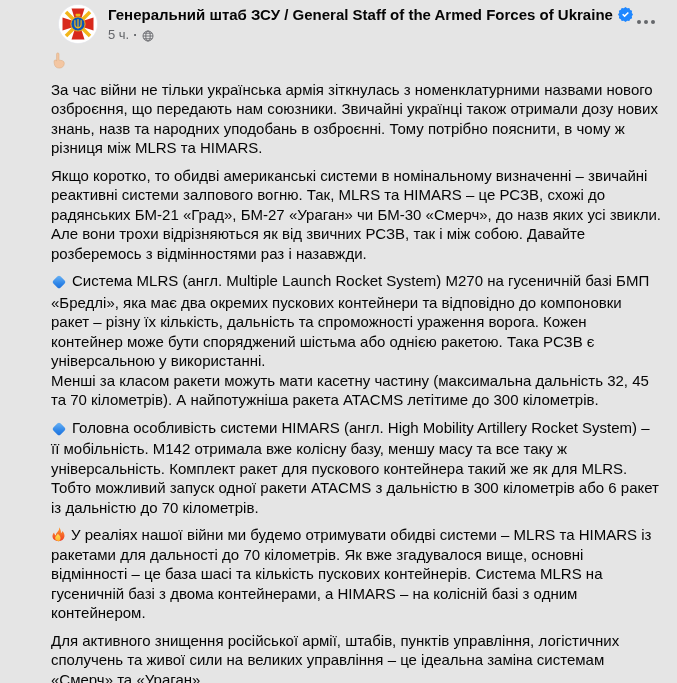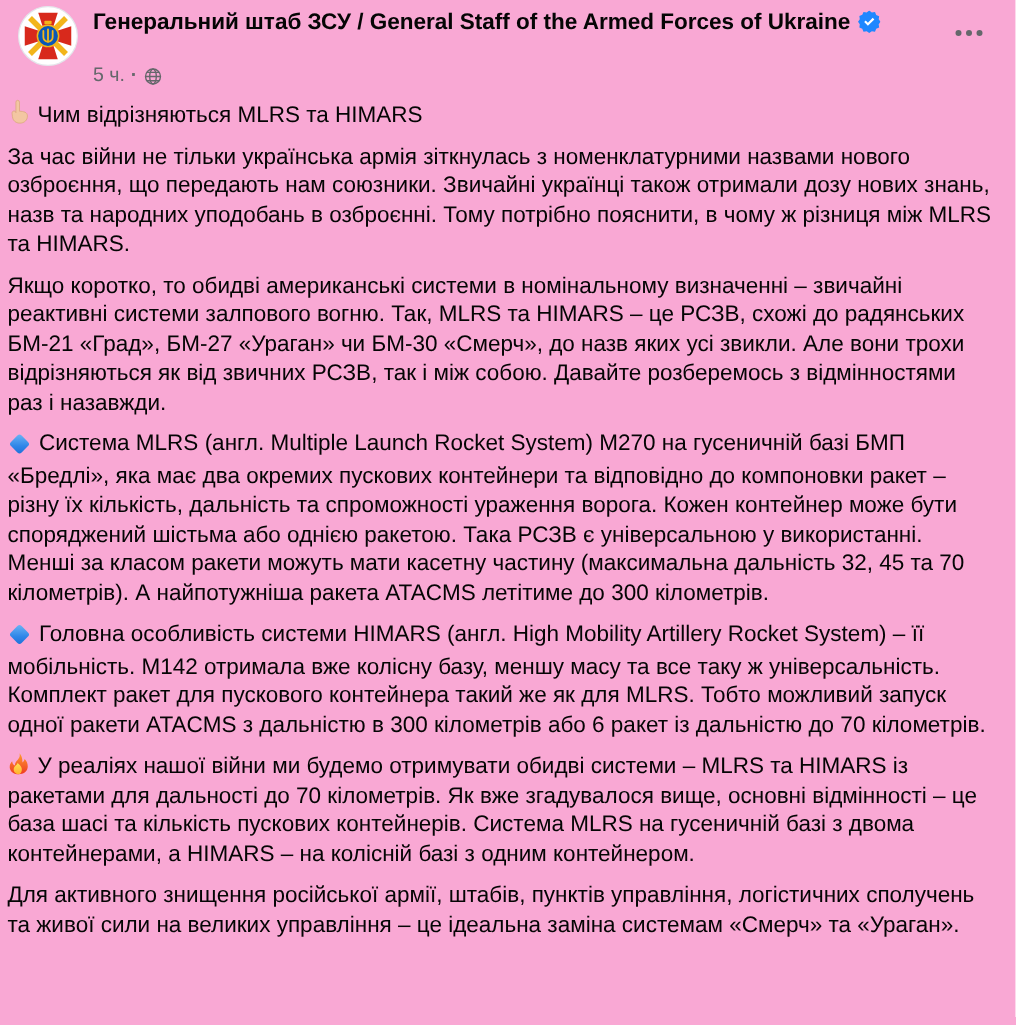--- a/index.html
+++ b/index.html
@@ -1,29 +1,29 @@
 <!DOCTYPE html>
 <html><head>
 <meta charset="utf-8">
 <style>
   html,body{margin:0;padding:0;background:#ffffff;}
   .post{
-    width:677px;height:683px;box-sizing:border-box;background:#f9a8d4;
+    width:677px;height:683px;box-sizing:border-box;background:#e5e5e5;
     font-family:"Liberation Sans","DejaVu Sans",sans-serif;color:#050505;
-    overflow:hidden;position:relative;
+    overflow:hidden;position:relative;padding-left:46px;
   }
   
   .header{display:flex;align-items:flex-start;padding:4px 16px 2px 12px;position:relative;}
   .avatar{width:40px;height:40px;border-radius:50%;flex:0 0 40px;cursor:pointer;}
   .avatar svg{display:block;}
   .hinfo{margin-left:10px;flex:1;min-width:0;padding-top:1px;}
   .title-row{display:flex;align-items:center;gap:5px;}
   .page-name{font-size:15px;font-weight:700;line-height:19px;color:#050505;cursor:pointer;}
   .verified{display:inline-flex;flex:0 0 auto;}
-  .meta{display:flex;align-items:center;gap:4px;font-size:13px;color:#65676B;margin-top:18px;line-height:16px;}
+  .meta{display:flex;align-items:center;gap:4px;font-size:13px;color:#65676B;margin-top:3px;line-height:16px;}
   .meta .sep{font-weight:700;}
   .more{position:absolute;top:14px;right:20px;display:flex;gap:3px;align-items:center;
         padding:6px 2px;cursor:pointer;}
   .more i{width:4px;height:4px;border-radius:50%;background:#65676B;display:block;}
   
   .body{padding:6px 16px 10px 5px;}
   .para{margin:0 0 8px 0;font-size:15px;line-height:19.5px;color:#050505;}
   .para:last-child{margin-bottom:0;}
   .ptext{white-space:pre-line;}
   .pic{display:inline-block;vertical-align:-2px;margin-right:5px;}
@@ -96,21 +96,21 @@
     <div class="more" title="">
       <i></i>
       <i></i>
       <i></i>
     </div>
   </div>
 
   <div class="body" id="post-body">
       <p class="para"><span class="pic"><svg width="15" height="17" viewBox="0 0 14 17">
             <path fill="#f3c6a2" stroke="#dba87c" stroke-width="0.5" d="M5.1 2.1a1.2 1.2 0 0 1 2.4 0l0 6.1c2.5 0 5.3.5 5.3 3.1 0 2.8-2.1 4.8-5 4.8-2.8 0-4.7-1.7-5-4.3l-.25-2.3c-.1-.85.5-1.5 1.3-1.5.65 0 1.15.4 1.25 1.1z"></path>
-          </svg></span><span class="ptext">Чим відрізняються MLRS та HIMARS</span></p>
+          </svg></span></p>
       <p class="para"><span class="ptext">За час війни не тільки українська армія зіткнулась з номенклатурними назвами нового озброєння, що передають нам союзники. Звичайні українці також отримали дозу нових знань, назв та народних уподобань в озброєнні. Тому потрібно пояснити, в чому ж різниця між MLRS та HIMARS.</span></p>
       <p class="para"><span class="ptext">Якщо коротко, то обидві американські системи в номінальному визначенні – звичайні реактивні системи залпового вогню. Так, MLRS та HIMARS – це РСЗВ, схожі до радянських БМ-21 «Град», БМ-27 «Ураган» чи БМ-30 «Смерч», до назв яких усі звикли. Але вони трохи відрізняються як від звичних РСЗВ, так і між собою. Давайте розберемось з відмінностями раз і назавжди.</span></p>
       <p class="para"><span class="pic"><span class="bd"></span></span><span class="ptext">Система MLRS (англ. Multiple Launch Rocket System) M270 на гусеничній базі БМП «Бредлі», яка має два окремих пускових контейнери та відповідно до компоновки ракет – різну їх кількість, дальність та спроможності ураження ворога. Кожен контейнер може бути споряджений шістьма або однією ракетою. Така РСЗВ є універсальною у використанні.
 Менші за класом ракети можуть мати касетну частину (максимальна дальність 32, 45 та 70 кілометрів). А найпотужніша ракета ATACMS летітиме до 300 кілометрів.</span></p>
       <p class="para"><span class="pic"><span class="bd"></span></span><span class="ptext">Головна особливість системи HIMARS (англ. High Mobility Artillery Rocket System) – її мобільність. M142 отримала вже колісну базу, меншу масу та все таку ж універсальність. Комплект ракет для пускового контейнера такий же як для MLRS. Тобто можливий запуск одної ракети ATACMS з дальністю в 300 кілометрів або 6 ракет із дальністю до 70 кілометрів.</span></p>
       <p class="para"><span class="pic"><svg width="15" height="16" viewBox="0 0 16 16">
             <defs>
               <linearGradient id="fg" x1="0" y1="0" x2="0" y2="1">
                 <stop offset="0" stop-color="#ff9d2e"></stop>
                 <stop offset="1" stop-color="#ef3b24"></stop>

